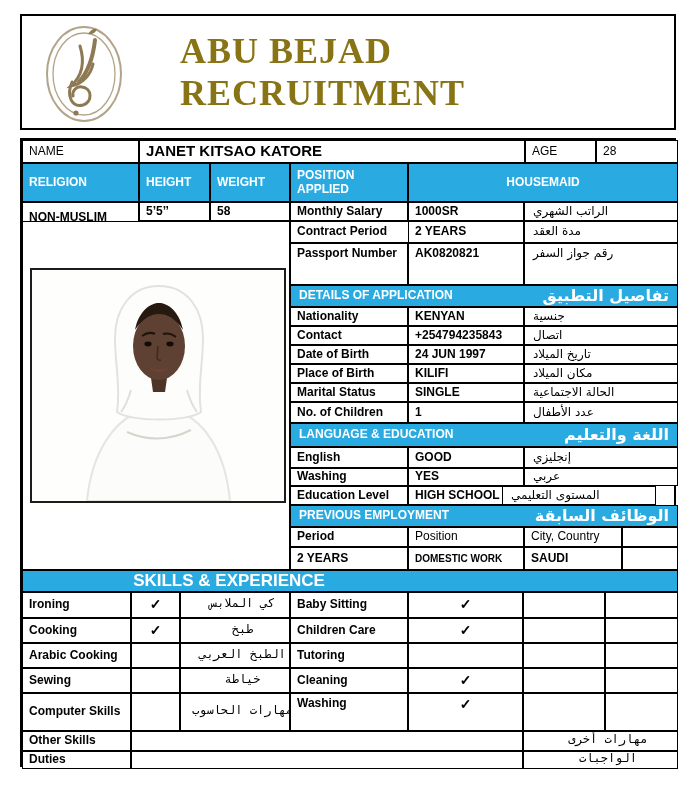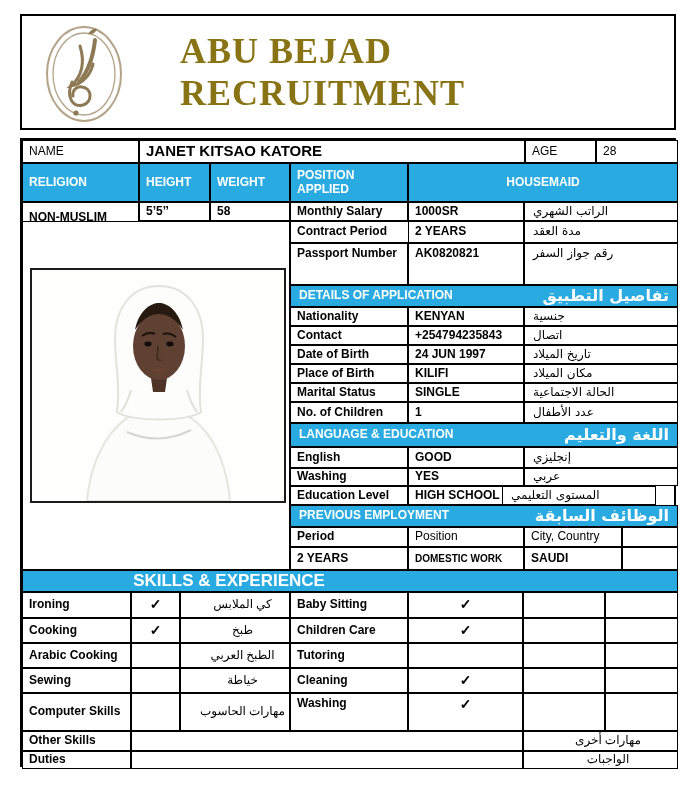--- a/index.html
+++ b/index.html
@@ -18,21 +18,21 @@
   .form{position:absolute;left:20px;top:138px;width:656px;height:629px;
         border:2px solid #000;box-sizing:border-box;background:#fff;}
   .c{position:absolute;box-sizing:border-box;border:1px solid #000;background:#fff;
      display:flex;align-items:center;padding:0 6px;font-size:12px;font-weight:bold;
      line-height:1.1;overflow:hidden;white-space:nowrap;}
   .wrap{white-space:normal;}
   .cyan{background:#29ABE2;color:#fff;border-color:#000;}
   .ctr{justify-content:center;padding:0 2px;}
   .ar{justify-content:flex-end;direction:rtl;font-family:"DejaVu Sans",sans-serif;
       font-weight:normal;padding:0 8px;}
-  .arc{justify-content:center;direction:rtl;font-family:Liberation Serif, serif;
+  .arc{justify-content:center;direction:rtl;font-family:Liberation Mono, monospace;
       font-weight:normal;padding-left:21px;}
   .reg{font-weight:normal;}
   .top{align-items:flex-start;padding-top:3px;}
   .big{font-size:15px;}
   .tiny{font-size:10px;}
   .bar{justify-content:space-between;padding:0 8px;}
   .bar .en{font-size:12px;font-weight:bold;}
   .bar .arb{direction:rtl;font-family:"DejaVu Sans",sans-serif;font-size:16px;font-weight:bold;}
   .chk{font-size:14px;font-weight:bold;}
 </style>

